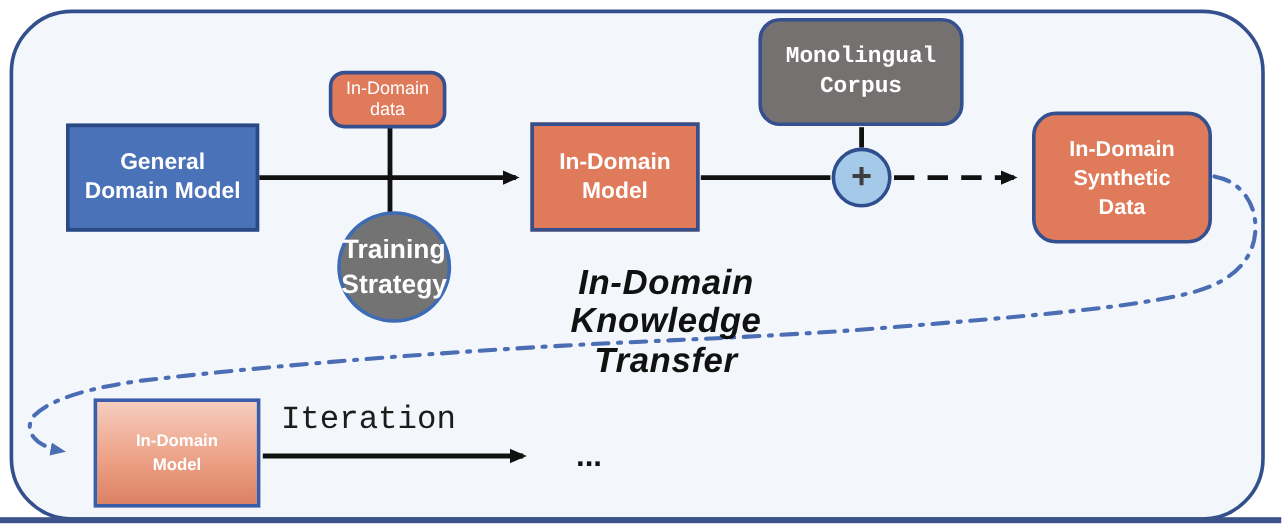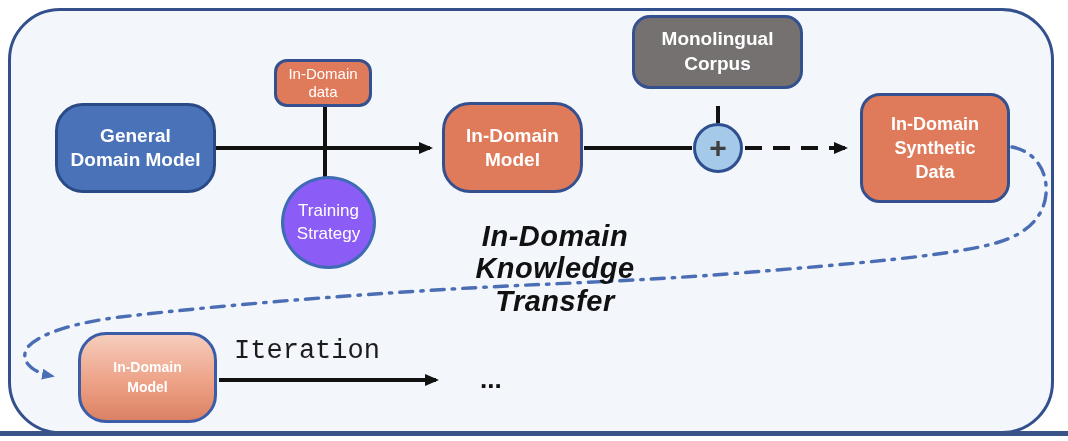--- a/index.html
+++ b/index.html
@@ -3,29 +3,29 @@
 <meta charset="utf-8">
 <style>
   html,body{margin:0;padding:0;background:#ffffff;}
   #stage{position:relative;width:1068px;height:441px;background:#ffffff;overflow:hidden;
          font-family:"Liberation Sans", sans-serif;}
   #canvas-frame{position:absolute;left:8px;top:8px;width:1040px;height:420px;
     background:#f3f6fb;border:3px solid #33508c;border-radius:52px;}
   #bottom-edge{position:absolute;left:0;top:431px;width:1068px;height:5px;background:#3a5388;}
   svg.layer{position:absolute;left:0;top:0;width:1068px;height:441px;pointer-events:none;}
   .node{position:absolute;display:flex;align-items:center;justify-content:center;
-    text-align:center;color:#ffffff;white-space:pre-line;box-sizing:border-box;border-radius:28px;}
+    text-align:center;color:#ffffff;white-space:pre-line;box-sizing:border-box;}
   .blue-box{background:#4a72b8;border:3px solid #2a4a85;font-weight:bold;font-size:19px;line-height:1.25;}
   .orange-box{background:#df7a5a;border:3px solid #35508f;font-weight:bold;font-size:19px;line-height:1.25;}
   .small-orange{background:#df7a5a;border:3px solid #35508f;border-radius:13px;
     font-weight:400;font-size:15px;line-height:1.2;}
   .gray-box{background:#767171;border:3px solid #35508f;border-radius:18px;
     font-weight:bold;font-size:19px;line-height:1.3;}
-  .circle-blue{background:#8b5cf6;border:3px solid #3d6cb4;border-radius:50%;
-    font-weight:normal;font-size:17px;line-height:1.3;}
+  .circle-blue{background:#737373;border:3px solid #3d6cb4;border-radius:50%;
+    font-weight:bold;font-size:22px;line-height:1.3;}
   .plus-circle{background:#a5c9e8;border:3px solid #2e4e8e;border-radius:50%;
     color:#3f3f3f;font-size:30px;font-weight:bold;line-height:1;}
   .rounded-orange{background:#df7a5a;border:3px solid #35508f;border-radius:20px;
     font-weight:bold;font-size:18px;line-height:1.35;}
   .gradient-box{background:linear-gradient(180deg,#f6cdbd 0%,#eda287 55%,#dc8163 100%);
     border:3px solid #3b5ca8;font-weight:bold;font-size:14px;line-height:1.4;}
   #main-title{position:absolute;left:430px;top:220px;width:250px;text-align:center;
     font-size:29px;font-weight:bold;font-style:italic;color:#111111;line-height:1.12;
     white-space:pre-line;letter-spacing:0.5px;}
   #iteration-label{position:absolute;left:232px;top:336px;width:150px;text-align:center;
@@ -88,21 +88,21 @@
   <div class="node circle-blue" style="left:281px;top:176px;width:95px;height:93px;">
     <span>Training
 Strategy</span>
   </div>
 
   <div class="node orange-box" style="left:442px;top:102px;width:141px;height:91px;">
     <span>In-Domain
 Model</span>
   </div>
 
-  <div class="node gray-box" style="left:632px;top:15px;width:171px;height:74px;">
+  <div class="node gray-box" style="left:632px;top:15px;width:171px;height:90px;font-family:Liberation Mono, monospace;">
     <span>Monolingual
 Corpus</span>
   </div>
 
   <div class="node plus-circle" style="left:693px;top:123px;width:50px;height:50px;">
     <span>+</span>
   </div>
 
   <div class="node rounded-orange" style="left:860px;top:93px;width:150px;height:110px;">
     <span>In-Domain

